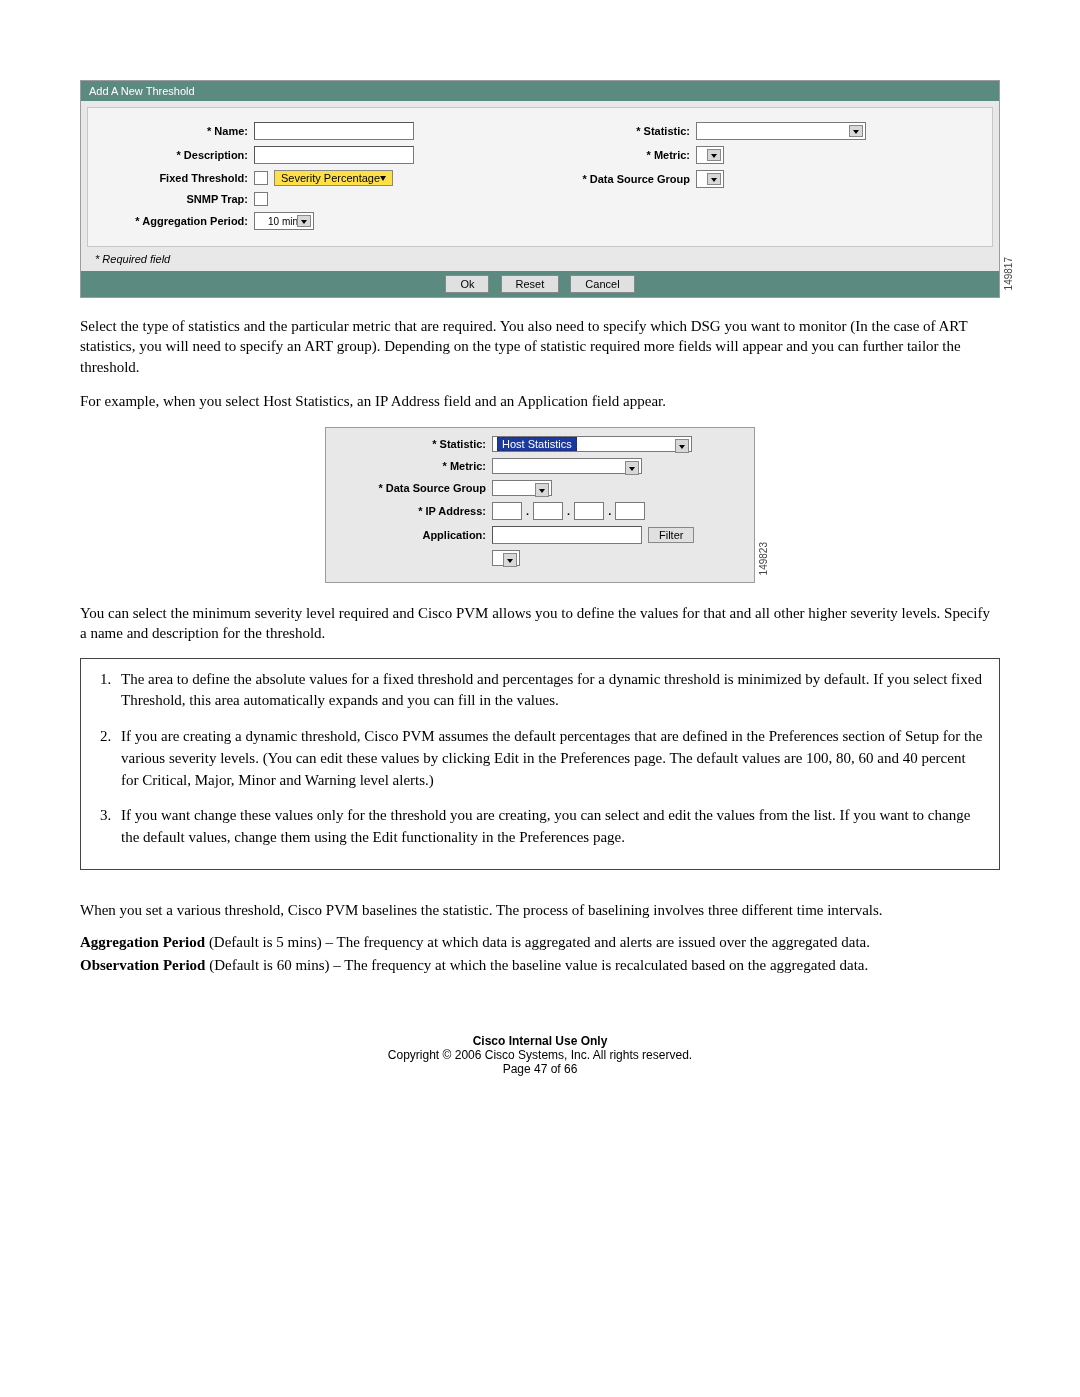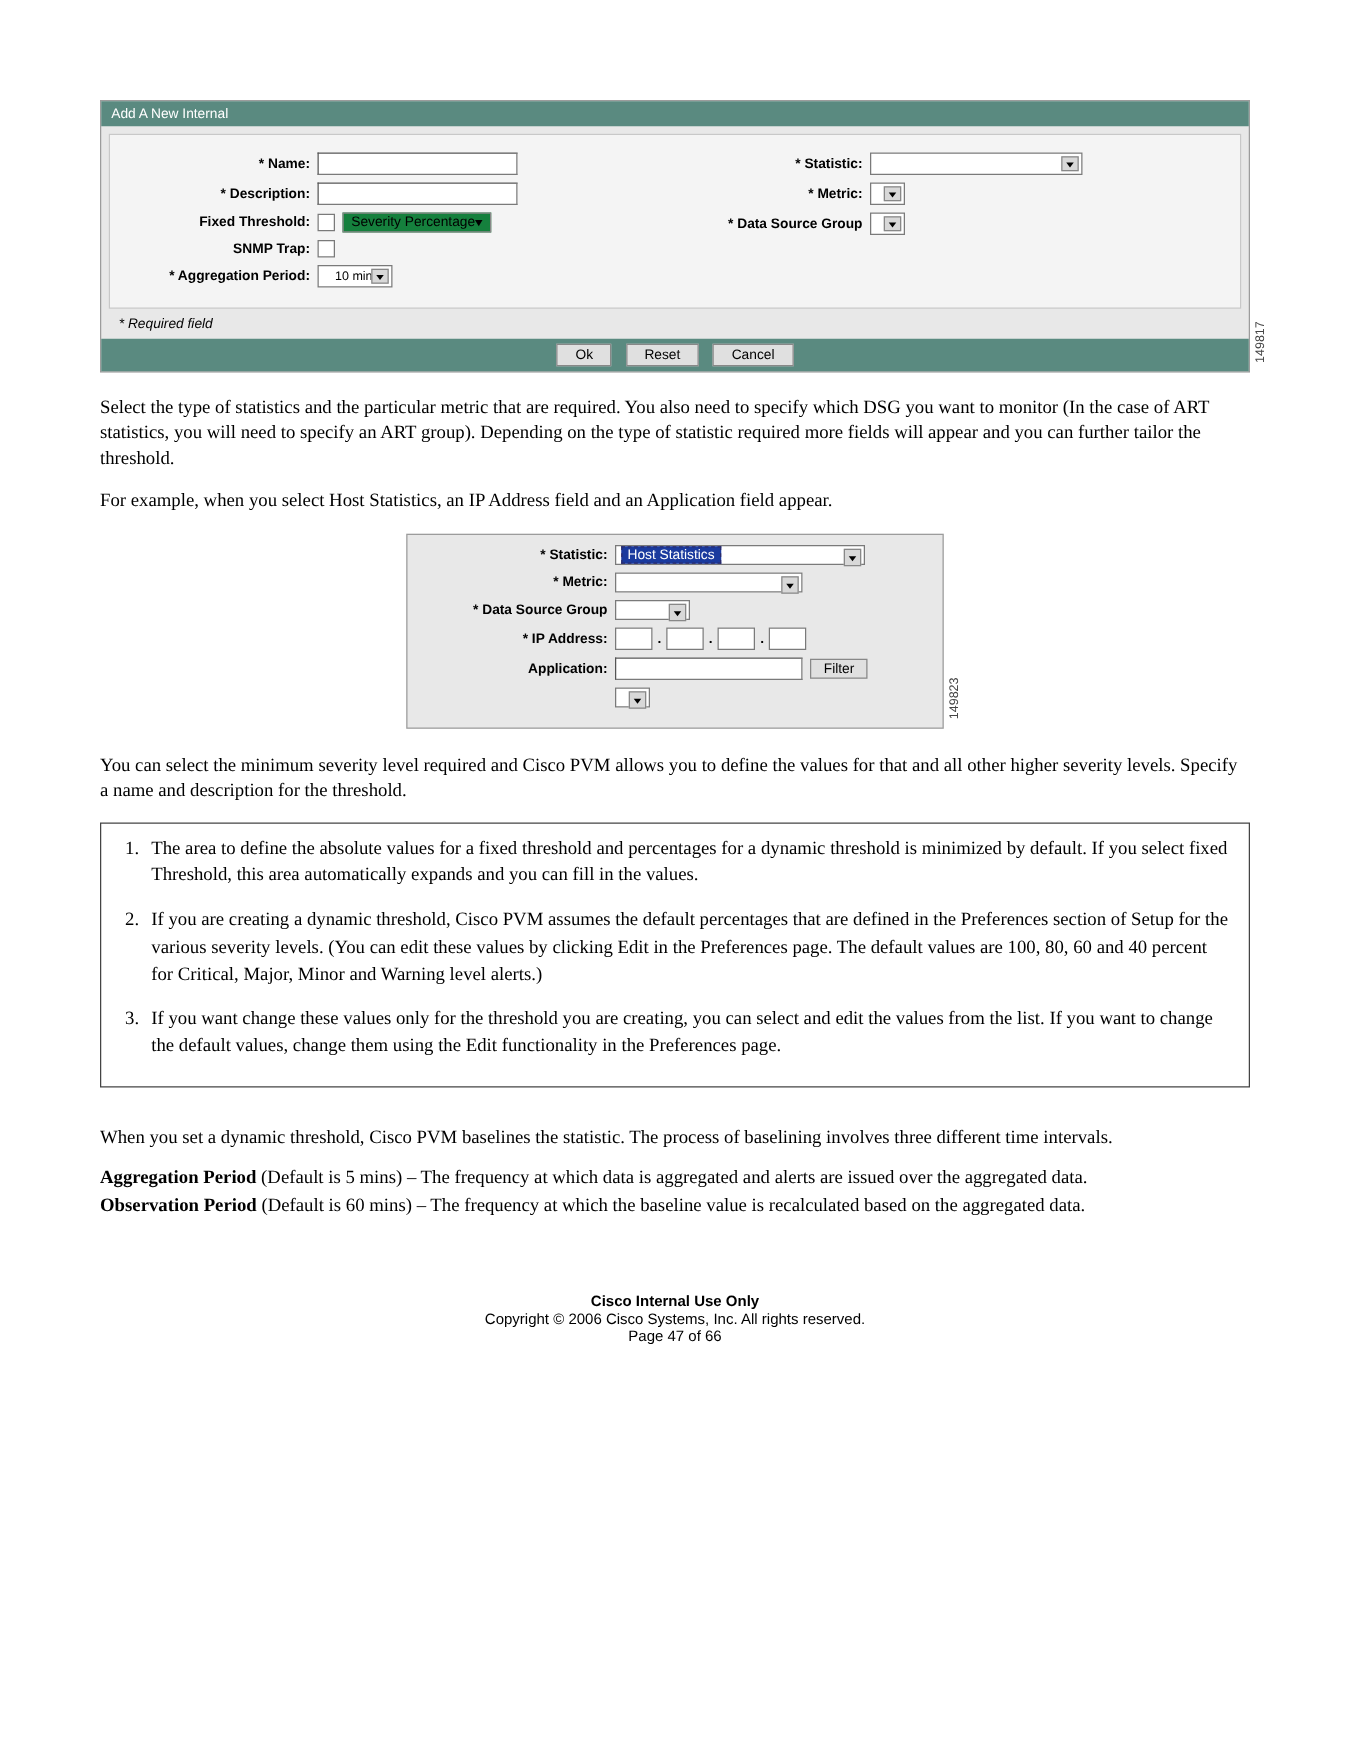--- a/index.html
+++ b/index.html
@@ -67,21 +67,21 @@
     border-top: 4px solid #000;
     z-index: 2;
   }
   .chk {
     width: 14px; height: 14px;
     background: #fff;
     border: 1px solid #7a7a7a;
     box-sizing: border-box;
   }
   .mini-btn {
-    background: #15803d;
+    background: #fde047;
     border: 1px solid #888;
     padding: 1px 6px;
     font-size: 11px;
     display: inline-flex; align-items: center; gap: 0;
   }
   .mini-btn .arrow {
     border-left: 3px solid transparent;
     border-right: 3px solid transparent;
     border-top: 5px solid #000;
     display: inline-block;
@@ -177,21 +177,21 @@
     font-size: 12px;
     margin-top: 60px;
   }
   .footer .t1 { font-weight: bold; }
 </style>
 </head>
 <body>
 
 <div class="fig-wrap">
   <div class="panel">
-    <div class="panel-title">Add A New Internal</div>
+    <div class="panel-title">Add A New Threshold</div>
     <div class="panel-body">
       <div class="cols">
         <div class="col">
           <div class="row">
             <span class="lbl">* Name:</span>
             <span class="txt" style="width:160px"></span>
           </div>
           <div class="row">
             <span class="lbl">* Description:</span>
             <span class="txt" style="width:160px"></span>
@@ -288,21 +288,21 @@
 <p class="body">You can select the minimum severity level required and Cisco PVM allows you to define the values for that and all other higher severity levels. Specify a name and description for the threshold.</p>
 
 <div class="notebox">
   <ol>
     <li>The area to define the absolute values for a fixed threshold and percentages for a dynamic threshold is minimized by default. If you select fixed Threshold, this area automatically expands and you can fill in the values.</li>
     <li>If you are creating a dynamic threshold, Cisco PVM assumes the default percentages that are defined in the Preferences section of Setup for the various severity levels. (You can edit these values by clicking Edit in the Preferences page. The default values are 100, 80, 60 and 40 percent for Critical, Major, Minor and Warning level alerts.)</li>
     <li>If you want change these values only for the threshold you are creating, you can select and edit the values from the list. If you want to change the default values, change them using the Edit functionality in the Preferences page.</li>
   </ol>
 </div>
 
-<p class="body">When you set a dynamic threshold, Cisco PVM baselines the statistic. The process of baselining involves three different time intervals.</p>
+<p class="body">When you set a various threshold, Cisco PVM baselines the statistic. The process of baselining involves three different time intervals.</p>
 
 <div class="defs">
   <p>
     <b>Aggregation Period</b><span> (Default is 5 mins) – The frequency at which data is aggregated and alerts are issued over the aggregated data.</span>
   </p>
   <p>
     <b>Observation Period</b><span> (Default is 60 mins) – The frequency at which the baseline value is recalculated based on the aggregated data.</span>
   </p>
 </div>
 

